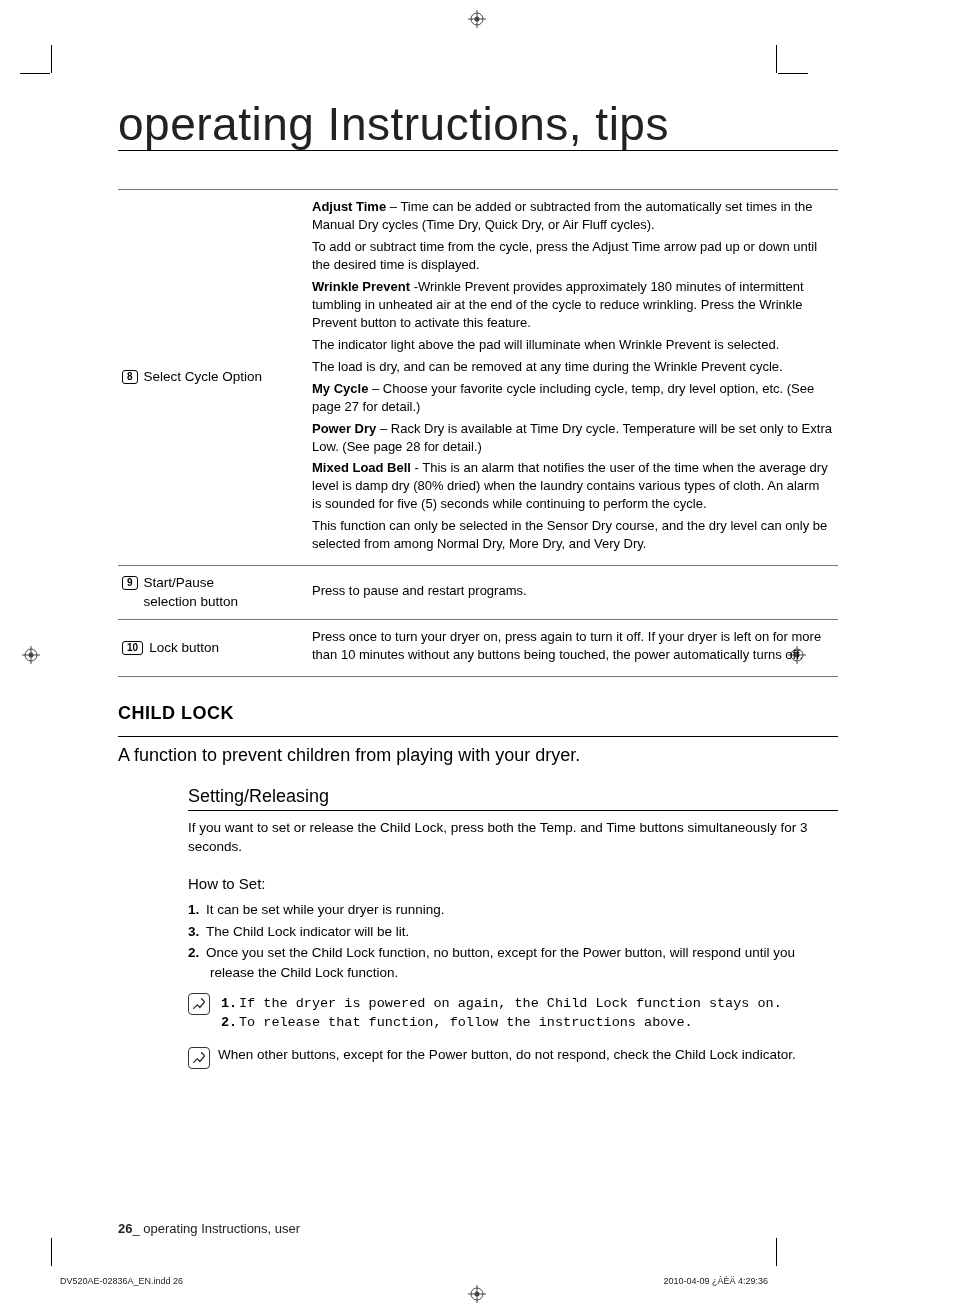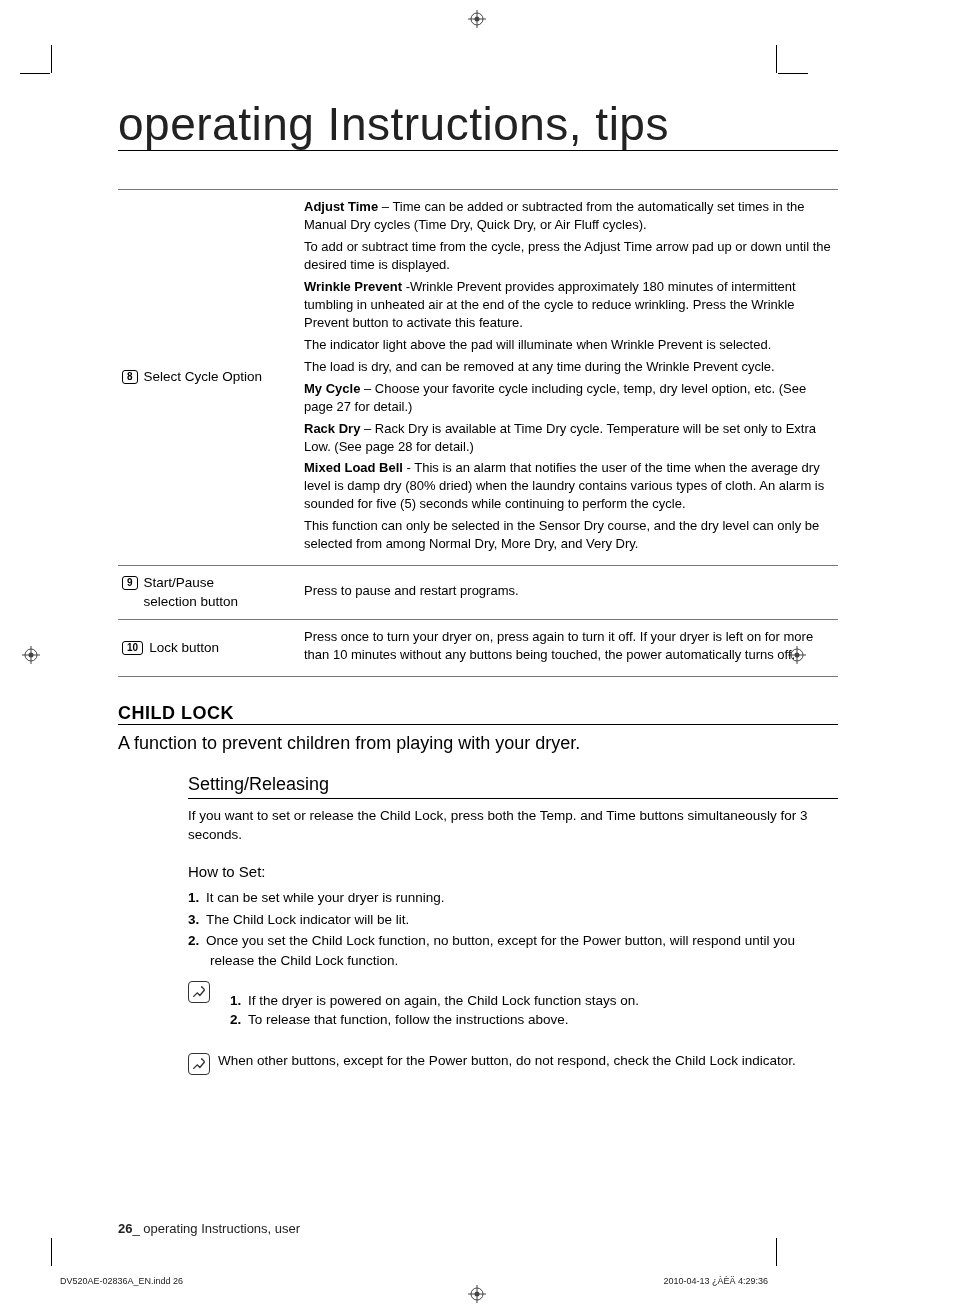--- a/index.html
+++ b/index.html
@@ -74,29 +74,29 @@
     margin-top: 2px;
   }
   .label-text {
     display: inline-block;
     font-weight: normal;
     font-size: 13.5px;
     vertical-align: top;
     max-width: 125px;
   }
   .label-flex { display: flex; align-items: flex-start; }
-  .desc p { margin: 0 0 4px 0; }
+  .desc p { margin: 0 0 4px 8px; }
   .desc .lead { font-weight: bold; }
   .section-head {
     margin-top: 26px;
     font-size: 18px;
     font-weight: bold;
     letter-spacing: 0.5px;
     border-bottom: 1.5px solid #000;
-    padding-bottom: 0;
+    padding-bottom: 12px;
   }
   .sect-text {
     font-size: 18px;
     margin-top: 8px;
   }
   .sub-block {
     margin-left: 70px;
     margin-top: 20px;
   }
   .sub-head {
@@ -137,21 +137,21 @@
   .note-icon {
     width: 20px; height: 20px;
     border: 1.5px solid #333;
     border-radius: 4px;
     flex: 0 0 20px;
     display: flex; align-items: center; justify-content: center;
     margin-top: 1px;
   }
   .note-icon svg { width: 14px; height: 14px; }
   .note-body { font-size: 13.5px; line-height: 1.4; }
-  ol.note-list { list-style: none; margin:12px; padding-left: 22px; }
+  ol.note-list { list-style: none; margin:3px; padding-left: 22px; font-family: Liberation Mono, monospace; }
   ol.note-list li::before {
     content: attr(data-num);
     font-weight: bold;
     display: inline-block;
     width: 18px;
     margin-left: -22px;
   }
   .footer {
     position: absolute;
     left: 118px;
@@ -227,21 +227,21 @@
                 <span class="label-text">Select Cycle Option</span>
               </div>
             </td>
             <td class="desc">
               <p><span class="lead">Adjust Time</span><span> – Time can be added or subtracted from the automatically set times in the Manual Dry cycles (Time Dry, Quick Dry, or Air Fluff cycles).</span></p>
               <p><span>To add or subtract time from the cycle, press the Adjust Time arrow pad up or down until the desired time is displayed.</span></p>
               <p><span class="lead">Wrinkle Prevent</span><span> -Wrinkle Prevent provides approximately 180 minutes of intermittent tumbling in unheated air at the end of the cycle to reduce wrinkling. Press the Wrinkle Prevent button to activate this feature.</span></p>
               <p><span>The indicator light above the pad will illuminate when Wrinkle Prevent is selected.</span></p>
               <p><span>The load is dry, and can be removed at any time during the Wrinkle Prevent cycle.</span></p>
               <p><span class="lead">My Cycle</span><span> – Choose your favorite cycle including cycle, temp, dry level option, etc. (See page 27 for detail.)</span></p>
-              <p><span class="lead">Rack Dry</span><span> – Rack Dry is available at Time Dry cycle. Temperature will be set only to Extra Low. (See page 28 for detail.)</span></p>
+              <p><span class="lead">Power Dry</span><span> – Rack Dry is available at Time Dry cycle. Temperature will be set only to Extra Low. (See page 28 for detail.)</span></p>
               <p><span class="lead">Mixed Load Bell</span><span> - This is an alarm that notifies the user of the time when the average dry level is damp dry (80% dried) when the laundry contains various types of cloth. An alarm is sounded for five (5) seconds while continuing to perform the cycle.</span></p>
               <p><span>This function can only be selected in the Sensor Dry course, and the dry level can only be selected from among Normal Dry, More Dry, and Very Dry.</span></p>
             </td>
           </tr>
           <tr>
             <td class="label-col">
               <div class="label-flex">
                 <span class="num-badge">9</span>
                 <span class="label-text">Start/Pause selection button</span>
               </div>
@@ -304,15 +304,15 @@
       </div>
     </div>
 
   </div>
 
   <div class="footer">
     <span class="pg">26</span><span>_ operating Instructions, user</span>
   </div>
 
   <div class="imprint left">DV520AE-02836A_EN.indd   26</div>
-  <div class="imprint right">2010-04-13   ¿ÀÈÄ 4:29:36</div>
+  <div class="imprint right">2010-04-09   ¿ÀÈÄ 4:29:36</div>
 
 </div>
 
 </body></html>

